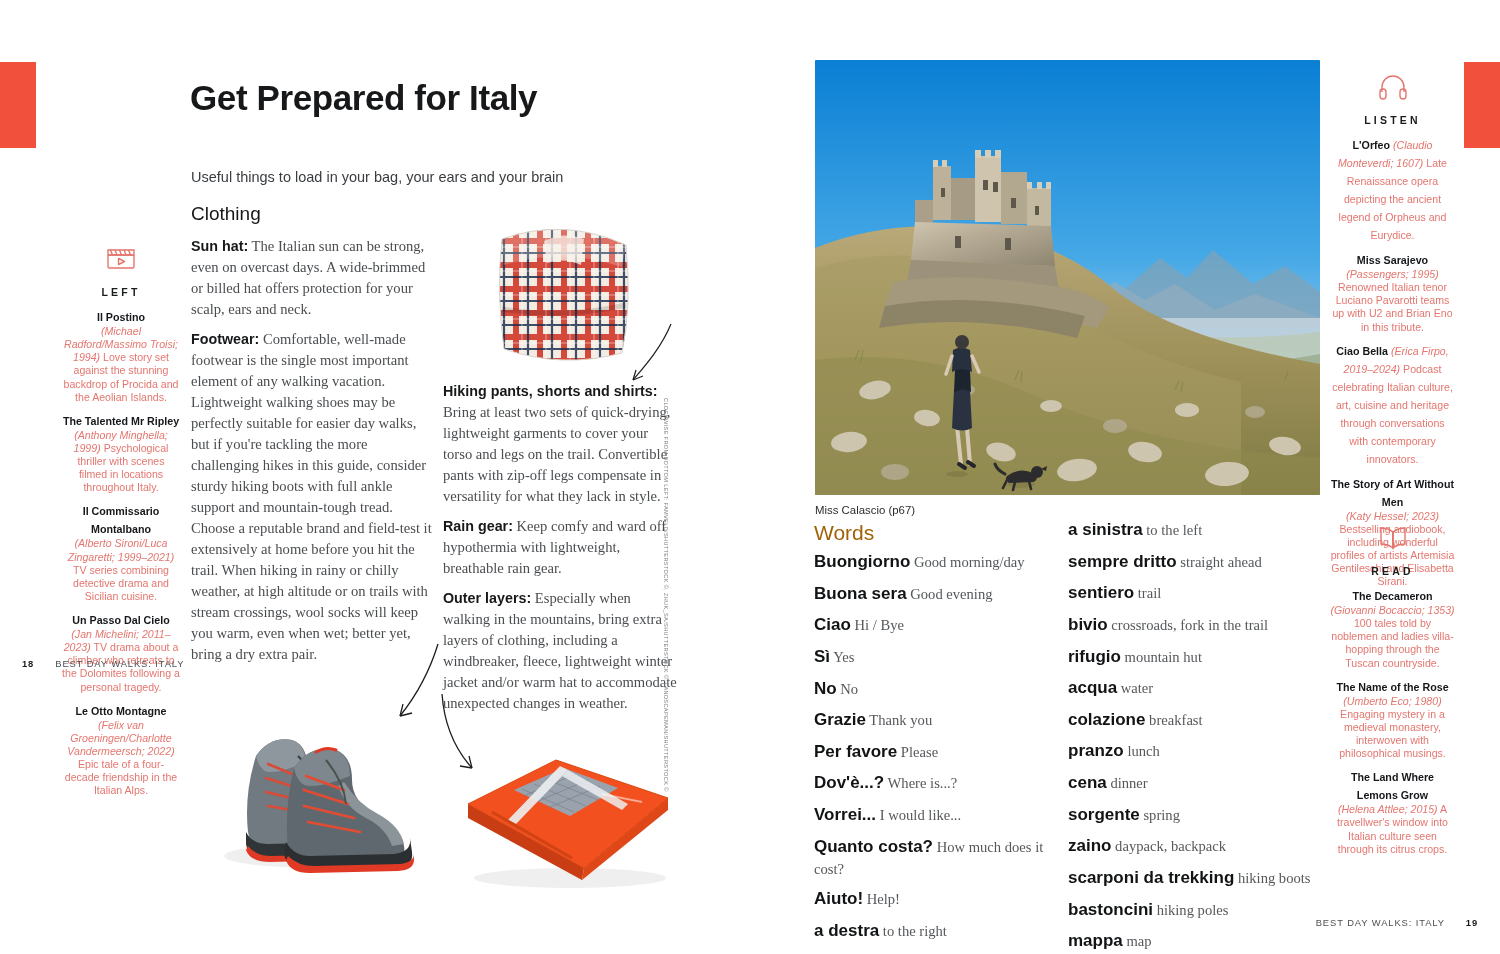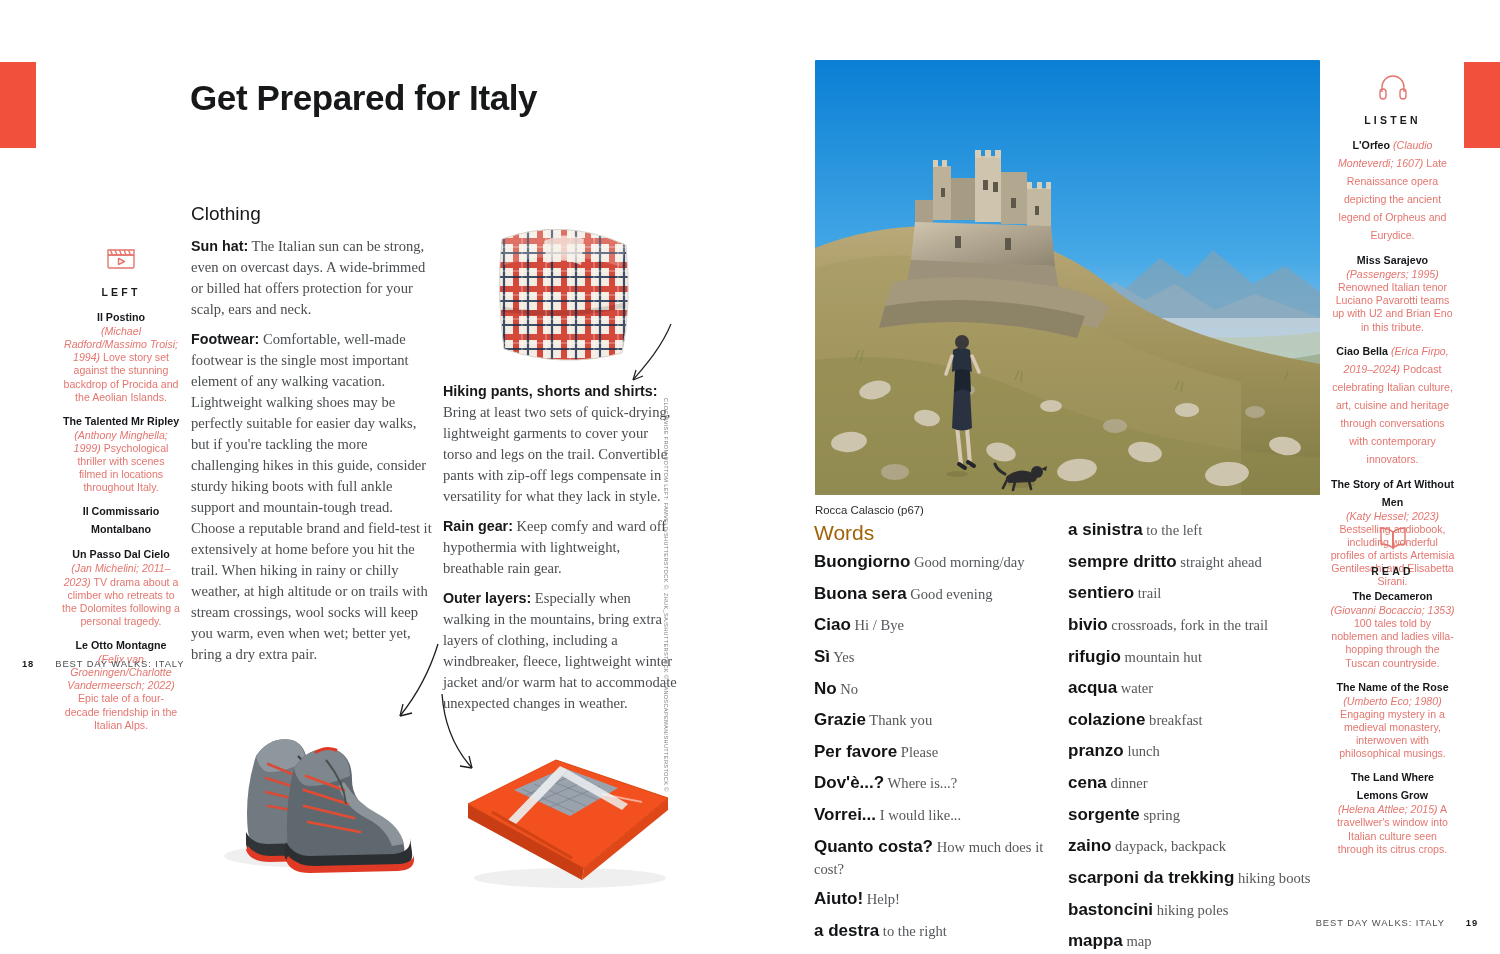--- a/index.html
+++ b/index.html
@@ -136,20 +136,21 @@
 <body>
 
 <div class="spread">
 
   <div class="corner-block corner-left"></div>
   <div class="corner-block corner-right"></div>
 
   <div class="page-left">
 
     <h1 class="title">Get Prepared for Italy</h1>
+    <div class="subtitle">Useful things to load in your bag, your ears and your brain</div>
     <div class="h2">Clothing</div>
 
     <div class="side side-left">
       <span class="side-icon">
         <svg width="34" height="28" viewBox="0 0 34 28" fill="none" stroke="#e4766f" stroke-width="1.4">
           <path d="M4 6 L30 6 L30 11 L4 11 Z"></path>
           <path d="M6.5 6 L8.5 11 M11 6 L13 11 M15.5 6 L17.5 11 M20 6 L22 11 M24.5 6 L26.5 11"></path>
           <rect x="4" y="11" width="26" height="13" rx="1.5"></rect>
           <path d="M14.5 14.5 L20.5 17.5 L14.5 20.5 Z" stroke-linejoin="round"></path>
         </svg>
@@ -158,20 +159,21 @@
       <div class="side-entry">
         <span class="t">Il Postino</span>
         <div class="d"><i>(Michael Radford/Massimo Troisi; 1994)</i><span> Love story set against the stunning backdrop of Procida and the Aeolian Islands.</span></div>
       </div>
       <div class="side-entry">
         <span class="t">The Talented Mr Ripley</span>
         <div class="d"><i>(Anthony Minghella; 1999)</i><span> Psychological thriller with scenes filmed in locations throughout Italy.</span></div>
       </div>
       <div class="side-entry">
         <span class="t">Il Commissario Montalbano</span>
+        <div class="d"><i>(Alberto Sironi/Luca Zingaretti; 1999–2021)</i><span> TV series combining detective drama and Sicilian cuisine.</span></div>
       </div>
       <div class="side-entry">
         <span class="t">Un Passo Dal Cielo</span>
         <div class="d"><i>(Jan Michelini; 2011–2023)</i><span> TV drama about a climber who retreats to the Dolomites following a personal tragedy.</span></div>
       </div>
       <div class="side-entry">
         <span class="t">Le Otto Montagne</span>
         <div class="d"><i>(Felix van Groeningen/Charlotte Vandermeersch; 2022)</i><span> Epic tale of a four-decade friendship in the Italian Alps.</span></div>
       </div>
     </div>
@@ -404,21 +406,21 @@
           <path d="M192 416 q14 -10 28 -2 q4 6 -2 8 l-24 1 q-5 -3 -2 -7 Z" fill="#2c2c2e"></path>
           <circle cx="222" cy="412" r="6" fill="#2c2c2e"></circle>
           <path d="M226 409 l6 -3 l-1 5 Z" fill="#2c2c2e"></path>
           <path d="M192 420 l-4 8 M200 422 l-2 8 M214 421 l2 8" stroke="#2c2c2e" stroke-width="2.6" stroke-linecap="round"></path>
           <path d="M190 414 q-8 -4 -10 -10" stroke="#2c2c2e" stroke-width="3" fill="none" stroke-linecap="round"></path>
         </g>
       </svg>
     </div>
     <div class="vcredit-right">© ARKANTO/SHUTTERSTOCK</div>
 
-    <div class="photo-caption">Rocca Calascio (p67)</div>
+    <div class="photo-caption">Miss Calascio (p67)</div>
     <div class="words-title">Words</div>
 
     <div class="wordcol wcol-1">
       <div class="wrow"><b>Buongiorno</b><span> Good morning/day</span></div>
       <div class="wrow"><b>Buona sera</b><span> Good evening</span></div>
       <div class="wrow"><b>Ciao</b><span> Hi / Bye</span></div>
       <div class="wrow"><b>Sì</b><span> Yes</span></div>
       <div class="wrow"><b>No</b><span> No</span></div>
       <div class="wrow"><b>Grazie</b><span> Thank you</span></div>
       <div class="wrow"><b>Per favore</b><span> Please</span></div>

